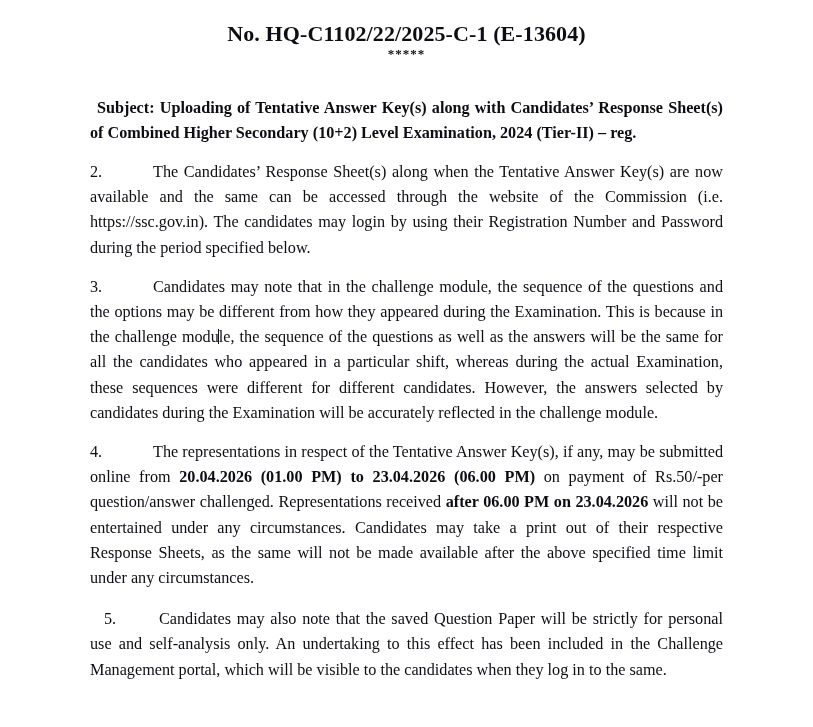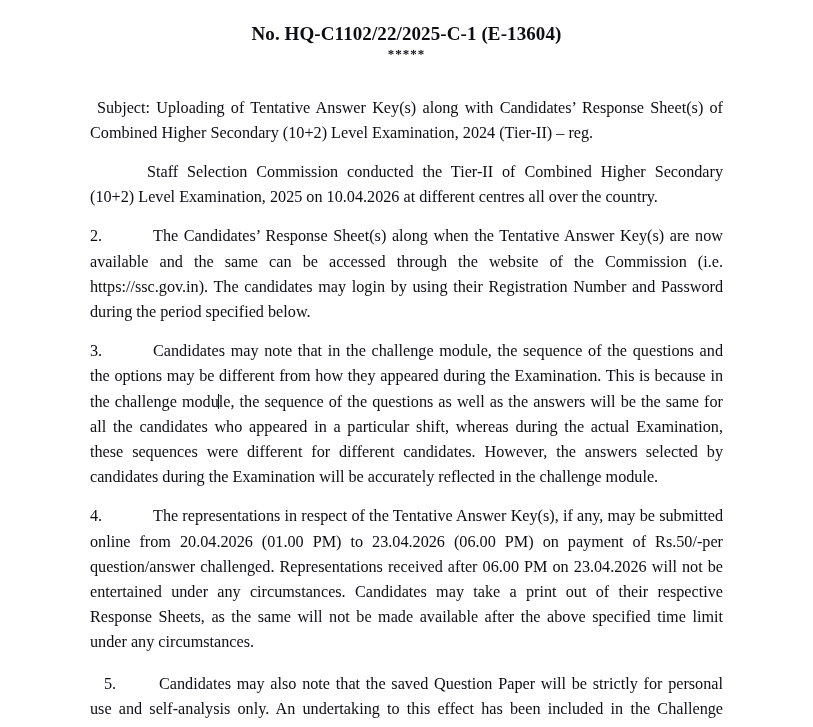--- a/index.html
+++ b/index.html
@@ -31,21 +31,21 @@
     width: 633px;
   }
 
   
   .doc-header {
     padding-top: 24px;
     text-align: center;
   }
   .doc-header .hline {
     font-weight: bold;
-    font-size: 19px;
+    font-size: 22px;
     line-height: 20px;
     letter-spacing: 0.1px;
     white-space: nowrap;
   }
   .doc-header .stars {
     font-weight: bold;
     font-size: 13px;
     line-height: 18px;
     letter-spacing: 1px;
     margin-top: 1px;
@@ -75,21 +75,21 @@
   .para.numbered{ margin-top: 14px; text-indent: 0; }
   .para.p5      { margin-top: 16px; text-indent: 7px; }
 
   .num {
     display: inline-block;
     width: 63px;
   }
   .p5 .num {
     width: 62px;
   }
-  b, .b { font-weight: normal; }
+  b, .b { font-weight: bold; }
 
   
   .caret {
     display: inline-block;
     width: 1px;
     height: 15px;
     background: #16161d;
     vertical-align: -2px;
     margin: 0 -0.5px;
   }
@@ -100,21 +100,20 @@
 <div class="page">
   <div class="content">
 
     <div class="doc-header">
       <div class="hline">No. HQ-C1102/22/2025-C-1 (E-13604)</div>
       <div class="stars">*****</div>
     </div>
 
     <div class="subject"><span class="b">Subject:</span> <span class="b">Uploading of Tentative Answer Key(s) along with Candidates’ Response Sheet(s) of Combined Higher Secondary (10+2) Level Examination, 2024 (Tier-II) – reg.</span></div>
 
-    <div class="para first"><span>Staff Selection Commission conducted the Tier-II of Combined Higher Secondary (10+2) Level Examination, 2025 on 10.04.2026 at different centres all over the country.</span></div>
 
     <div class="para numbered"><span class="num">2.</span><span>The Candidates’ Response Sheet(s) along when the Tentative Answer Key(s) are now available and the same can be accessed through the website of the Commission (i.e. https://ssc.gov.in). The candidates may login by using their Registration Number and Password during the period specified below.</span></div>
 
     <div class="para numbered"><span class="num">3.</span><span>Candidates may note that in the challenge module, the sequence of the questions and the options may be different from how they appeared during the Examination. This is because in the challenge modu</span><span class="caret"></span><span>le, the sequence of the questions as well as the answers will be the same for all the candidates who appeared in a particular shift, whereas during the actual Examination, these sequences were different for different candidates. However, the answers selected by candidates during the Examination will be accurately reflected in the challenge module.</span></div>
 
     <div class="para numbered"><span class="num">4.</span><span>The representations in respect of the Tentative Answer Key(s), if any, may be submitted online from </span><b>20.04.2026 (01.00 PM) to 23.04.2026 (06.00 PM)</b><span> on payment of Rs.50/-per question/answer challenged. Representations received </span><b>after 06.00 PM on 23.04.2026</b><span> will not be entertained under any circumstances. Candidates may take a print out of their respective Response Sheets, as the same will not be made available after the above specified time limit under any circumstances.</span></div>
 
     <div class="para p5"><span class="num">5.</span><span>Candidates may also note that the saved Question Paper will be strictly for personal use and self-analysis only. An undertaking to this effect has been included in the Challenge Management portal, which will be visible to the candidates when they log in to the same.</span></div>
 
   </div>

